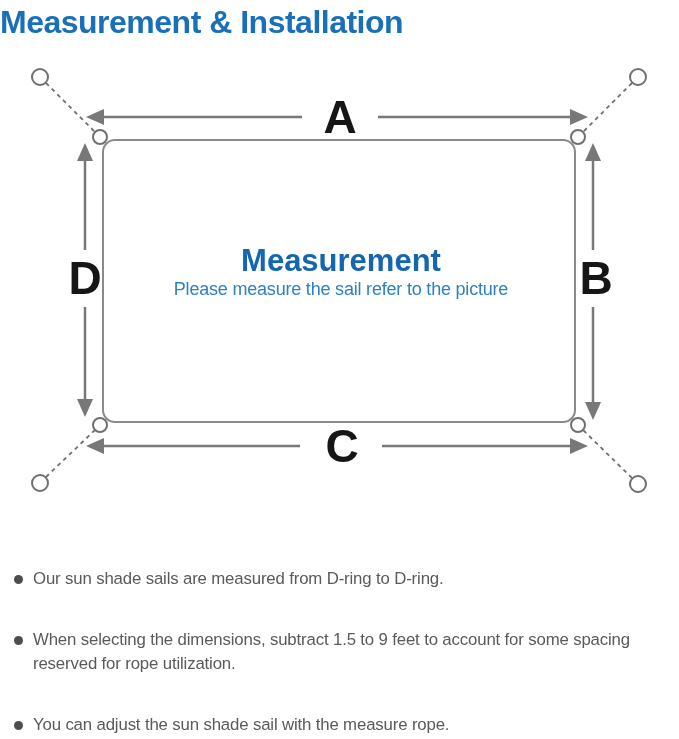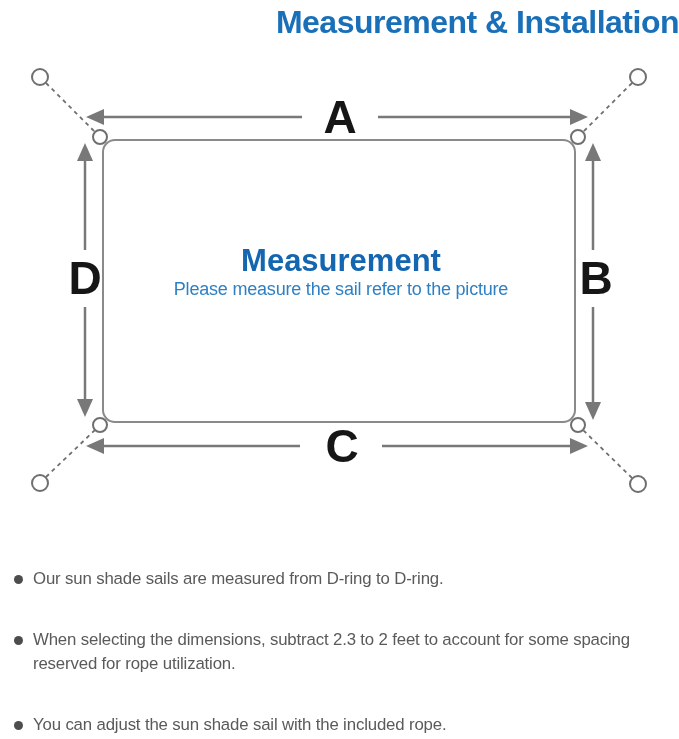--- a/index.html
+++ b/index.html
@@ -5,21 +5,21 @@
   html,body{margin:0;padding:0;}
   body{
     width:679px;height:739px;
     background:#ffffff;
     position:relative;
     overflow:hidden;
     font-family:"Liberation Sans","DejaVu Sans",sans-serif;
   }
   .page-title{
     position:absolute;top:0;left:0;right:0;
-    text-align:right;
+    text-align:left;
     font-size:32px;line-height:44px;
     font-weight:bold;
     letter-spacing:-0.5px;
     color:#1a70b8;
   }
   .diagram{
     position:absolute;top:60px;left:0;
     width:679px;height:450px;
   }
   .dim-label{
@@ -124,19 +124,19 @@
   <text class="center-sub" x="341" y="235" text-anchor="middle">Please measure the sail refer to the picture</text>
 </svg>
 
 <ul class="notes">
   <li class="note-item">
     <span class="bullet-dot"></span>
     <span class="note-text">Our sun shade sails are measured from D-ring to D-ring.</span>
   </li>
   <li class="note-item">
     <span class="bullet-dot"></span>
-    <span class="note-text">When selecting the dimensions, subtract 2.3 to 2 feet to account for some spacing reserved for rope utilization.</span>
+    <span class="note-text">When selecting the dimensions, subtract 1.5 to 9 feet to account for some spacing reserved for rope utilization.</span>
   </li>
   <li class="note-item">
     <span class="bullet-dot"></span>
-    <span class="note-text">You can adjust the sun shade sail with the included rope.</span>
+    <span class="note-text">You can adjust the sun shade sail with the measure rope.</span>
   </li>
 </ul>
 
 </body></html>

